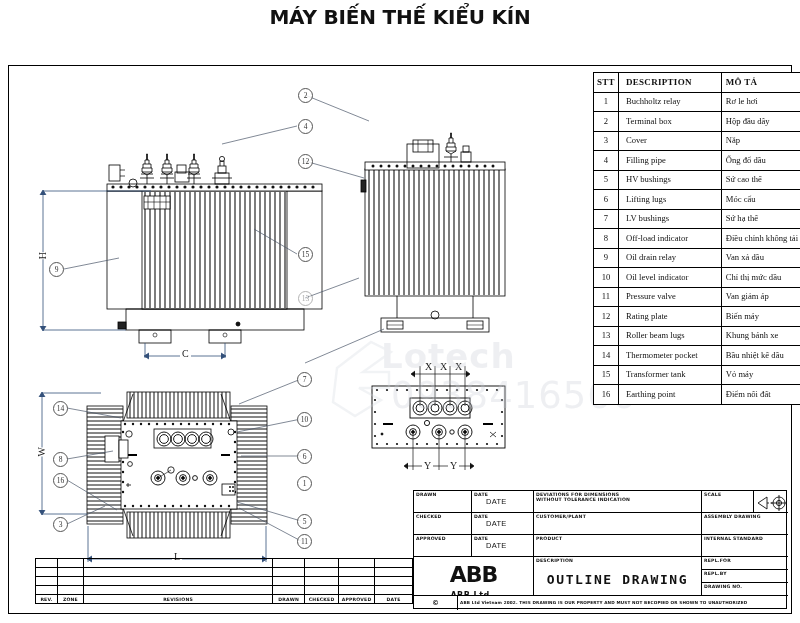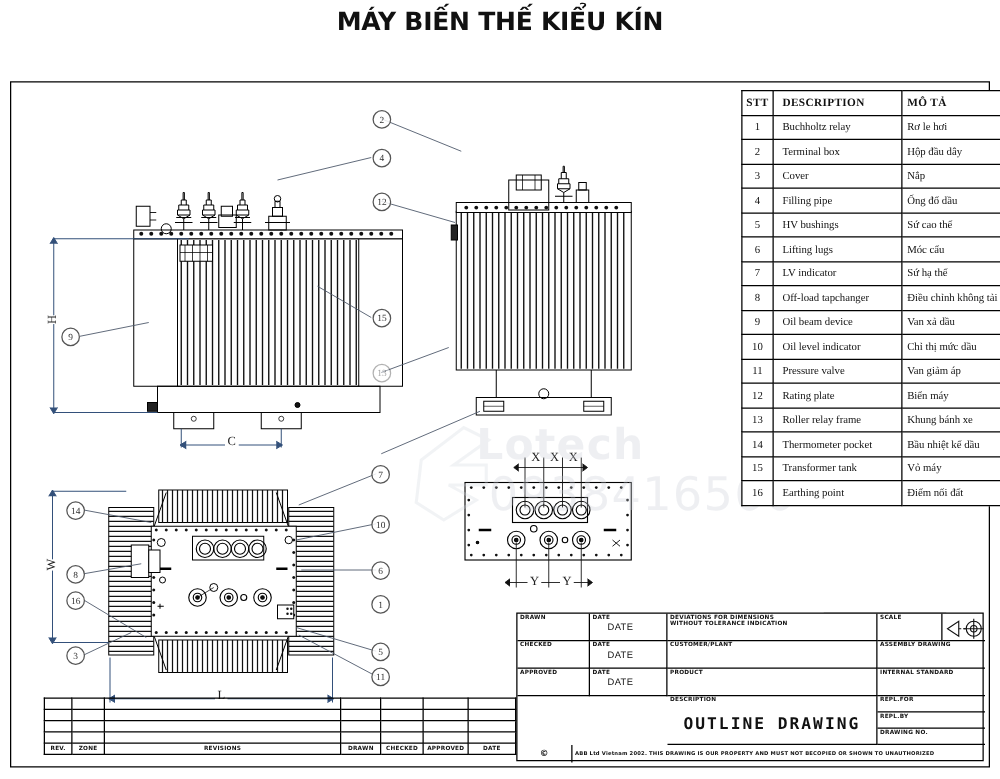--- a/index.html
+++ b/index.html
@@ -899,51 +899,51 @@
               <td class="c-desc">HV bushings</td>
               <td class="c-vn">Sứ cao thế</td>
             </tr>
             <tr>
               <td class="c-no">6</td>
               <td class="c-desc">Lifting lugs</td>
               <td class="c-vn">Móc cẩu</td>
             </tr>
             <tr>
               <td class="c-no">7</td>
-              <td class="c-desc">LV indicator</td>
+              <td class="c-desc">LV bushings</td>
               <td class="c-vn">Sứ hạ thế</td>
             </tr>
             <tr>
               <td class="c-no">8</td>
-              <td class="c-desc">Off-load tapchanger</td>
+              <td class="c-desc">Off-load indicator</td>
               <td class="c-vn">Điều chỉnh không tải</td>
             </tr>
             <tr>
               <td class="c-no">9</td>
-              <td class="c-desc">Oil beam device</td>
+              <td class="c-desc">Oil drain relay</td>
               <td class="c-vn">Van xả dầu</td>
             </tr>
             <tr>
               <td class="c-no">10</td>
               <td class="c-desc">Oil level indicator</td>
               <td class="c-vn">Chỉ thị mức dầu</td>
             </tr>
             <tr>
               <td class="c-no">11</td>
               <td class="c-desc">Pressure valve</td>
               <td class="c-vn">Van giảm áp</td>
             </tr>
             <tr>
               <td class="c-no">12</td>
               <td class="c-desc">Rating plate</td>
               <td class="c-vn">Biển máy</td>
             </tr>
             <tr>
               <td class="c-no">13</td>
-              <td class="c-desc">Roller relay frame</td>
+              <td class="c-desc">Roller beam lugs</td>
               <td class="c-vn">Khung bánh xe</td>
             </tr>
             <tr>
               <td class="c-no">14</td>
               <td class="c-desc">Thermometer pocket</td>
               <td class="c-vn">Bầu nhiệt kế dầu</td>
             </tr>
             <tr>
               <td class="c-no">15</td>
               <td class="c-desc">Transformer tank</td>
@@ -1017,20 +1017,24 @@
           <span>DATE</span>
           <span class="tb-date-val">DATE</span>
         </div>
         <div class="tb-cell" style="left:120px; top:44px; width:168px; height:22px;">
           <span>PRODUCT</span>
         </div>
         <div class="tb-cell nb-r" style="left:288px; top:44px; width:86px; height:22px;">
           <span>INTERNAL STANDARD</span>
         </div>
 
+        <div class="tb-cell" style="left:0; top:66px; width:120px; height:39px; padding-top:5px;">
+          <div class="tb-abb">ABB</div>
+          <div class="tb-abbsub" style="margin-top:4px;">ABB Ltd .</div>
+        </div>
         <div class="tb-cell" style="left:120px; top:66px; width:168px; height:39px;">
           <span>DESCRIPTION</span>
           <div class="tb-outline" style="margin-top:9px;">OUTLINE DRAWING</div>
         </div>
         <div class="tb-cell nb-r" style="left:288px; top:66px; width:86px; height:13px;">
           <span>REPL.FOR</span>
         </div>
         <div class="tb-cell nb-r" style="left:288px; top:79px; width:86px; height:13px;">
           <span>REPL.BY</span>
         </div>

